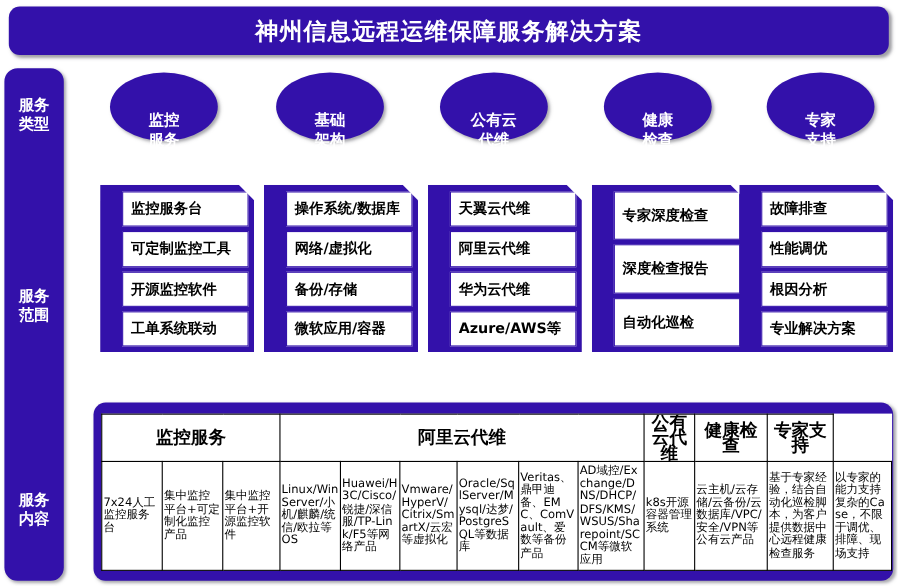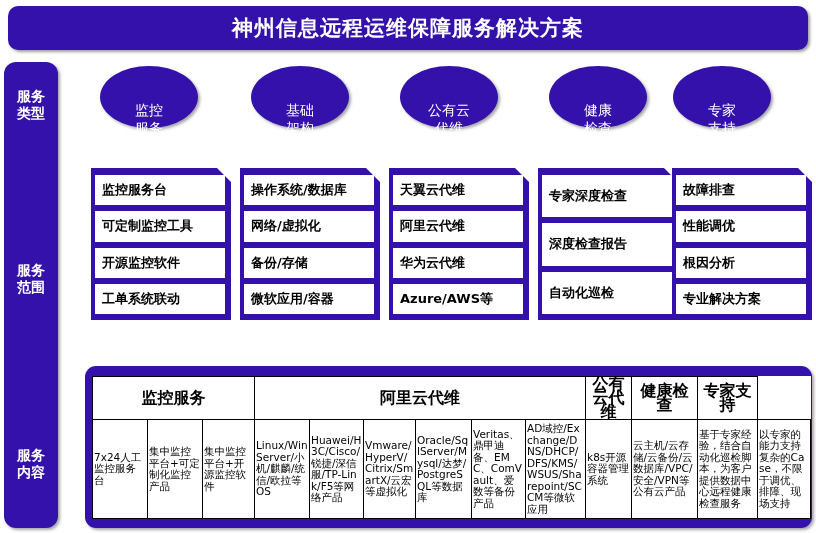--- a/index.html
+++ b/index.html
@@ -49,33 +49,33 @@
   
   .ellipse {
     position: absolute; top: 66px;
     width: 98px; height: 62px;
     background: #3311AA;
     border-radius: 50%;
     box-shadow: 2px 2px 3px rgba(80,80,90,0.5);
     display: flex; align-items: center; justify-content: center;
   }
   .ellipse .etxt {
-    color: #ffffff; font-weight: normal; font-size: 14px;
+    color: #ffffff; font-weight: bold; font-size: 14px;
     text-align: center; line-height: 18px; margin-top: 44px;
   }
   .ellipse .etxt span { display: block; }
 
   
   .scope-box {
     position: absolute; top: 168px;
     width: 140px; height: 152px;
     background: #3311AA;
     filter: drop-shadow(2px 2px 2px rgba(80,80,90,0.55));
     clip-path: polygon(0 0, calc(100% - 14px) 0, 100% 14px, 100% 100%, 0 100%);
-    padding: 6px 5px 5px 3px;
+    padding: 6px 5px 5px 20px;
     display: flex; flex-direction: column; gap: 4px;
   }
   .scope-item {
     flex: 1;
     background: #ffffff;
     border: 1px solid #3311AA;
     display: flex; align-items: center;
     padding-left: 7px;
     font-size: 13px; font-weight: bold; color: #000000;
     white-space: nowrap;
@@ -161,21 +161,21 @@
       <span>公有云</span>
       <span>代维</span>
     </div>
   </div>
   <div class="ellipse" style="left:549px;">
     <div class="etxt">
       <span>健康</span>
       <span>检查</span>
     </div>
   </div>
-  <div class="ellipse" style="left:673px;">
+  <div class="ellipse" style="left:697px;">
     <div class="etxt">
       <span>专家</span>
       <span>支持</span>
     </div>
   </div>
 
   <div class="scope-box" style="left:91px;">
     <div class="scope-item">监控服务台</div>
     <div class="scope-item">可定制监控工具</div>
     <div class="scope-item">开源监控软件</div>

